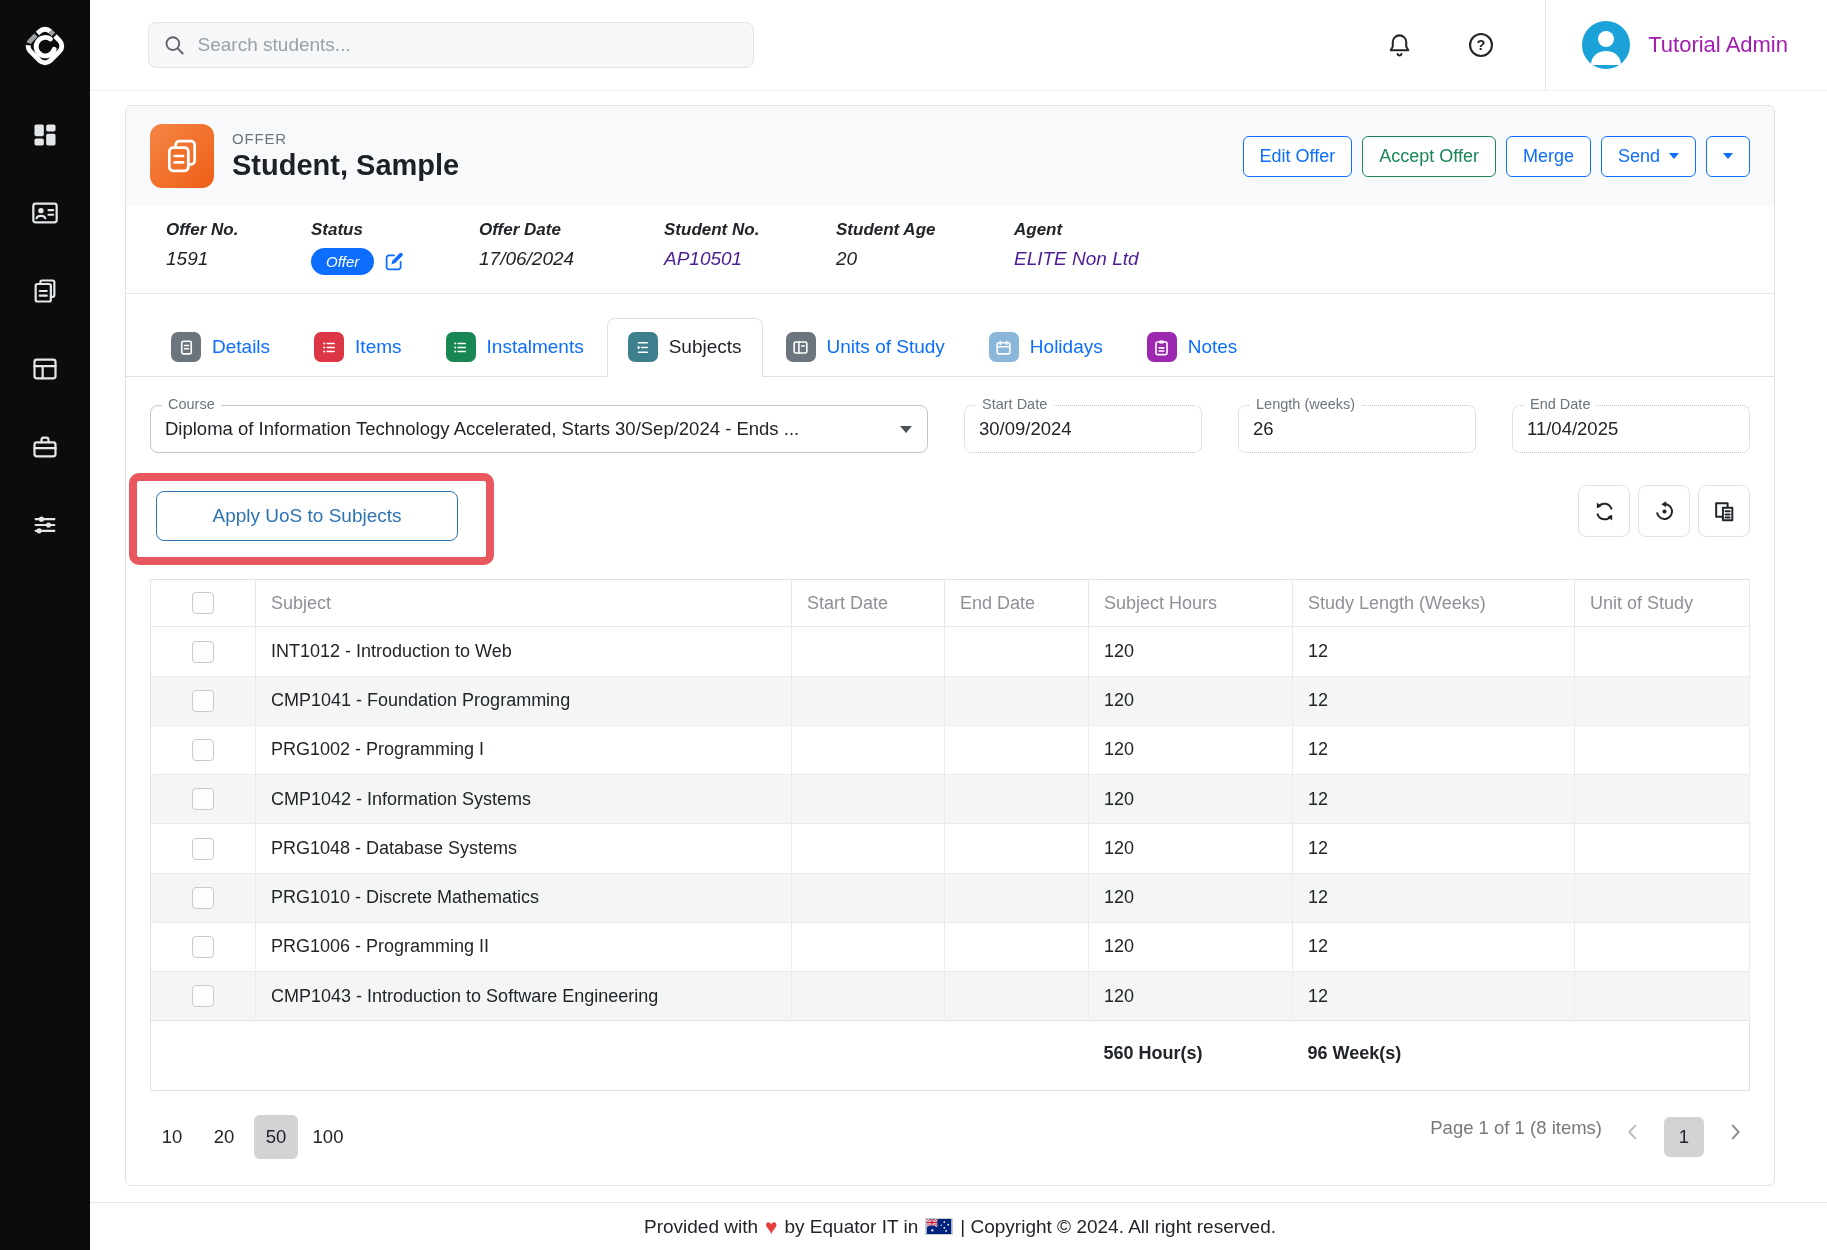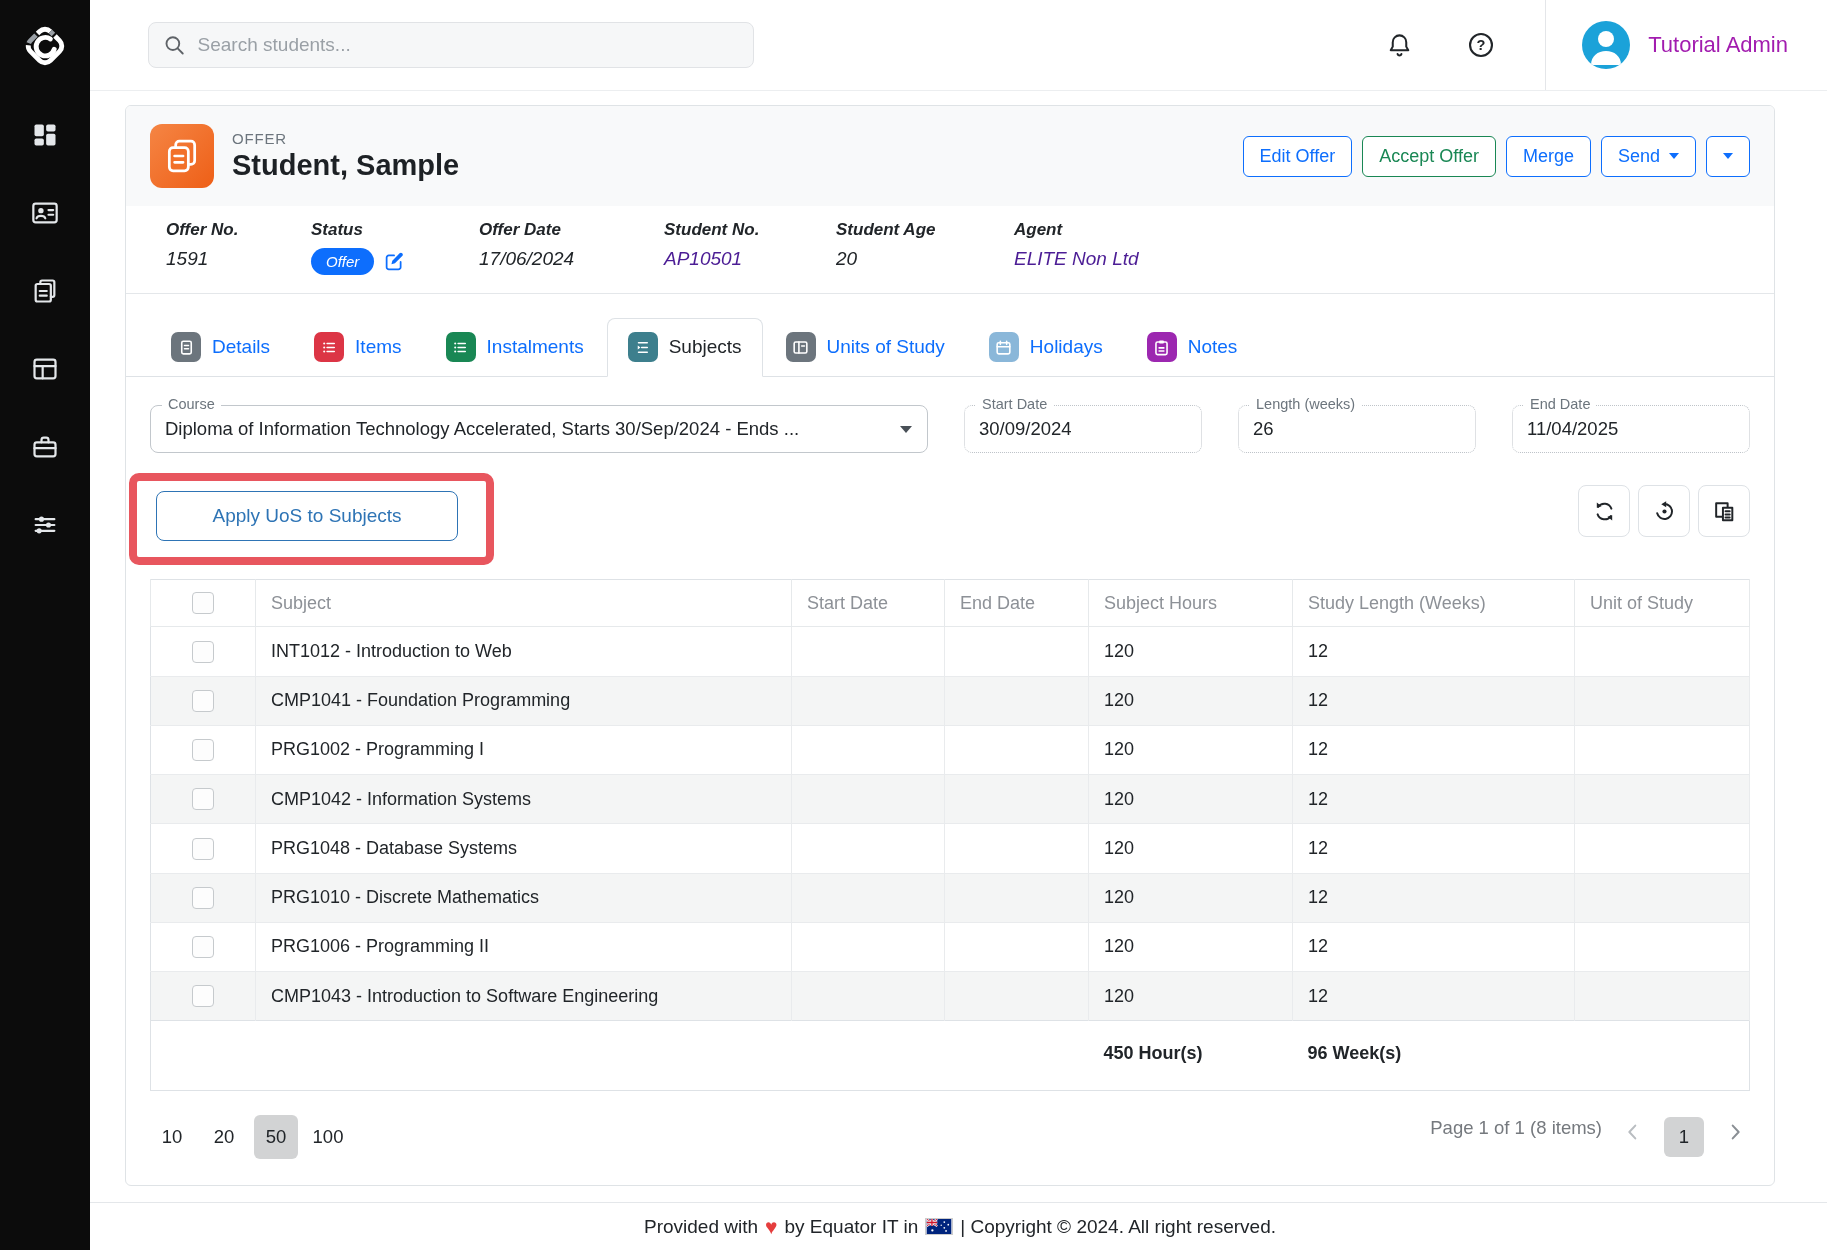--- a/index.html
+++ b/index.html
@@ -493,21 +493,21 @@
                 <td></td>
                 <td>120</td>
                 <td>12</td>
                 <td></td>
               </tr>
               <tr class="totals">
                 <td></td>
                   <td></td>
                   <td></td>
                   <td></td>
-                <td>450 Hour(s)</td>
+                <td>560 Hour(s)</td>
                 <td>96 Week(s)</td>
                 <td></td>
               </tr>
             </tbody>
           </table>
 
           <div class="pagination">
             <div class="page-sizes">
               <button class="size-btn">10</button>
               <button class="size-btn">20</button>

